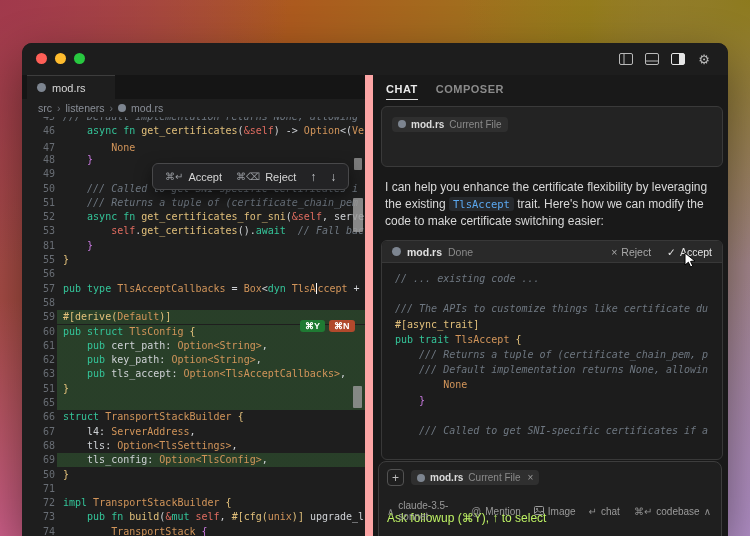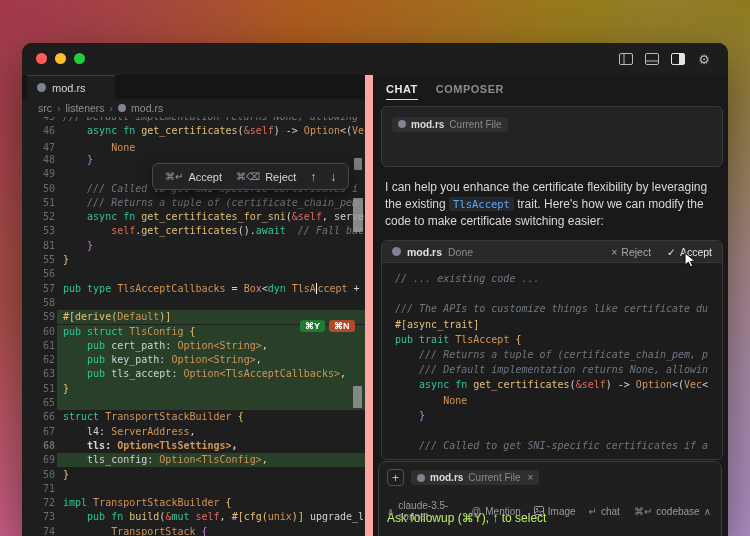--- a/index.html
+++ b/index.html
@@ -184,21 +184,21 @@
             <div class="crow" style="top: 178.9px;"><span class="gut">58</span></div>
             <div class="crow hl" style="top: 193.2px;"><span class="gut">59</span><span class="tk-fn">#[derive(</span><span class="tk-ty">Default</span><span class="tk-fn">)]</span></div>
             <div class="crow hl" style="top: 207.5px;"><span class="gut">60</span><span class="tk-kw">pub struct </span><span class="tk-ty">TlsConfig</span><span class="tk-pn"> </span><span class="tk-b1">{</span></div>
             <div class="crow hl" style="top: 221.8px;"><span class="gut">61</span><span class="tk-kw">    pub </span><span class="tk-pn">cert_path: </span><span class="tk-ty">Option&lt;String&gt;</span><span class="tk-pn">,</span></div>
             <div class="crow hl" style="top: 236.1px;"><span class="gut">62</span><span class="tk-kw">    pub </span><span class="tk-pn">key_path: </span><span class="tk-ty">Option&lt;String&gt;</span><span class="tk-pn">,</span></div>
             <div class="crow hl" style="top: 250.4px;"><span class="gut">63</span><span class="tk-kw">    pub </span><span class="tk-pn">tls_accept: </span><span class="tk-ty">Option&lt;TlsAcceptCallbacks&gt;</span><span class="tk-pn">,</span></div>
             <div class="crow hl" style="top: 264.7px;"><span class="gut">51</span><span class="tk-b1">}</span></div>
             <div class="crow hl" style="top: 279px;"><span class="gut">65</span></div>
             <div class="crow" style="top: 293.3px;"><span class="gut">66</span><span class="tk-kw">struct </span><span class="tk-ty">TransportStackBuilder</span><span class="tk-pn"> </span><span class="tk-b1">{</span></div>
             <div class="crow" style="top: 307.6px;"><span class="gut">67</span><span class="tk-pn">    l4: </span><span class="tk-ty">ServerAddress</span><span class="tk-pn">,</span></div>
-            <div class="crow" style="top: 321.9px; font-weight: bold;"><span class="gut">68</span><span class="tk-pn">    tls: </span><span class="tk-ty">Option&lt;TlsSettings&gt;</span><span class="tk-pn">,</span></div>
+            <div class="crow" style="top: 321.9px;"><span class="gut">68</span><span class="tk-pn">    tls: </span><span class="tk-ty">Option&lt;TlsSettings&gt;</span><span class="tk-pn">,</span></div>
             <div class="crow hl" style="top: 336.2px;"><span class="gut">69</span><span class="tk-pn">    tls_config: </span><span class="tk-ty">Option&lt;TlsConfig&gt;</span><span class="tk-pn">,</span></div>
             <div class="crow" style="top: 350.5px;"><span class="gut">50</span><span class="tk-b1">}</span></div>
             <div class="crow" style="top: 364.8px;"><span class="gut">71</span></div>
             <div class="crow" style="top: 379.1px;"><span class="gut">72</span><span class="tk-kw">impl </span><span class="tk-ty">TransportStackBuilder</span><span class="tk-pn"> </span><span class="tk-b1">{</span></div>
             <div class="crow" style="top: 393.4px;"><span class="gut">73</span><span class="tk-kw">    pub fn </span><span class="tk-fn">build</span><span class="tk-pn">(</span><span class="tk-sf">&amp;</span><span class="tk-kw">mut </span><span class="tk-sf">self</span><span class="tk-pn">, </span><span class="tk-fn">#[cfg(</span><span class="tk-ty">unix</span><span class="tk-fn">)]</span><span class="tk-pn"> upgrade_l</span></div>
             <div class="crow" style="top: 407.7px;"><span class="gut">74</span><span class="tk-pn">        </span><span class="tk-ty">TransportStack</span><span class="tk-pn"> </span><span class="tk-b2">{</span></div>
           </div>
 
         <div class="inline-widget">
           <span class="iw-btn">
@@ -264,21 +264,20 @@
           </span>
         </div>
         <div class="cc-body" id="cc-lines">
             <div class="crow2"><span class="tk-cm">// ... existing code ...</span></div>
             <div class="crow2"></div>
             <div class="crow2"><span class="tk-cm">/// The APIs to customize things like certificate du</span></div>
             <div class="crow2"><span class="tk-fn">#[async_trait]</span></div>
             <div class="crow2"><span class="tk-kw">pub trait </span><span class="tk-ty">TlsAccept</span><span class="tk-pn"> </span><span class="tk-b1">{</span></div>
             <div class="crow2"><span class="tk-cm">    /// Returns a tuple of (certificate_chain_pem, p</span></div>
             <div class="crow2"><span class="tk-cm">    /// Default implementation returns None, allowin</span></div>
-            <div class="crow2"><span class="tk-kw">    async fn </span><span class="tk-fn">get_certificates</span><span class="tk-pn">(</span><span class="tk-sf">&amp;self</span><span class="tk-pn">) -&gt; </span><span class="tk-ty">Option</span><span class="tk-pn">&lt;(</span><span class="tk-ty">Vec</span><span class="tk-pn">&lt;</span></div>
             <div class="crow2"><span class="tk-pn">        </span><span class="tk-ty">None</span></div>
             <div class="crow2"><span class="tk-pn">    </span><span class="tk-b2">}</span></div>
             <div class="crow2"></div>
             <div class="crow2"><span class="tk-cm">    /// Called to get SNI-specific certificates if a</span></div>
           </div>
       </div>
 
       <div class="input-card">
         <div class="ic-row1">
           <span class="plus-btn">+</span>

